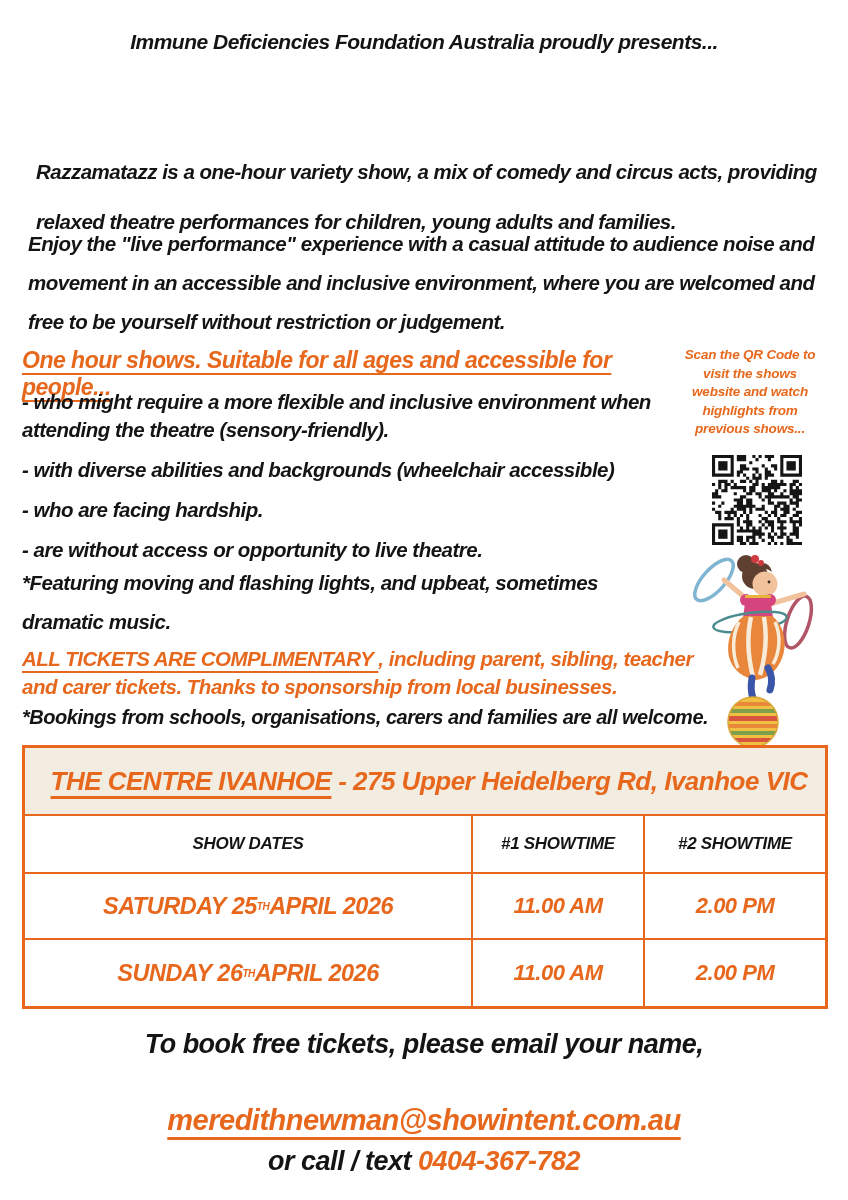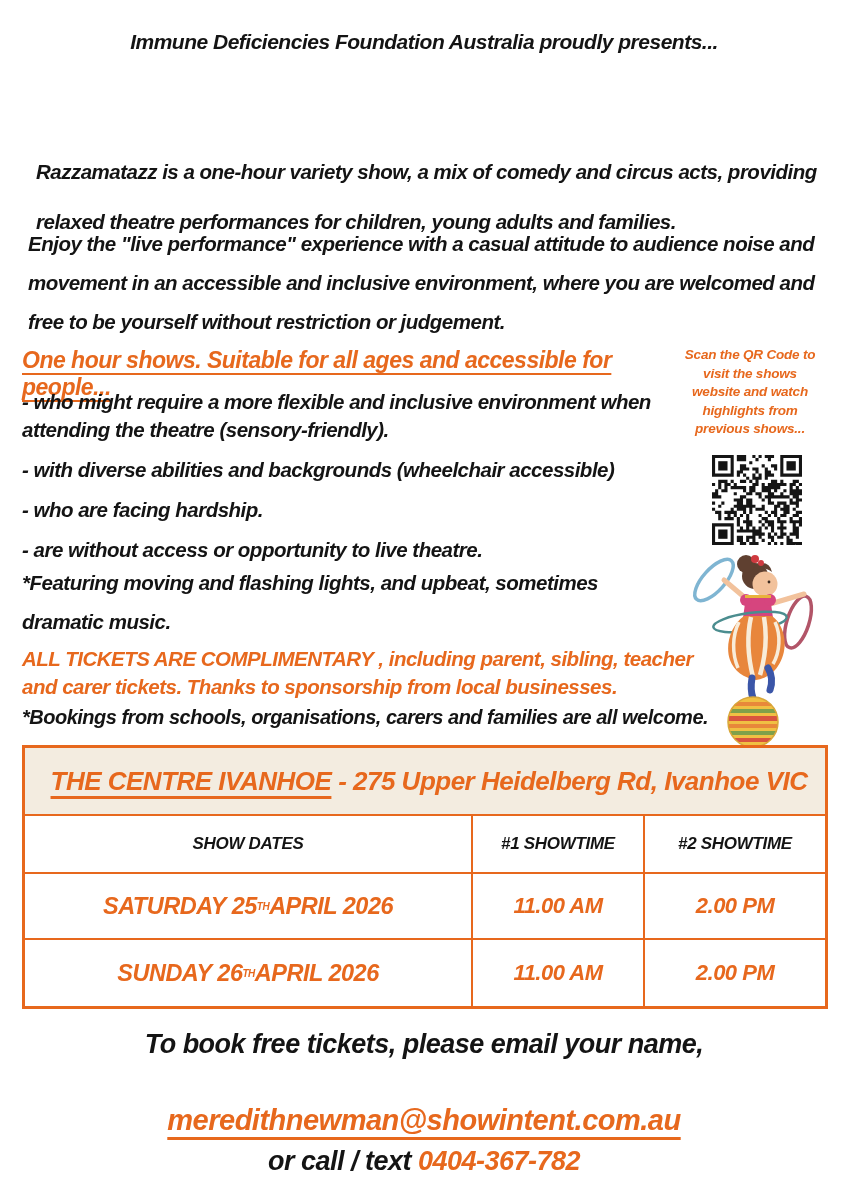--- a/index.html
+++ b/index.html
@@ -37,21 +37,21 @@
   .intro-p2{position:absolute;top:224px;left:28px;width:802px;font-size:20.5px;line-height:39px;}
   .access-heading{
     position:absolute;top:347px;left:22px;width:660px;
     font-size:23px;color:var(--orange);
     text-decoration:underline;text-decoration-thickness:2px;text-underline-offset:5px;
   }
   .bullets{position:absolute;top:388px;left:22px;width:652px;font-size:20.5px;}
   .bullets p{line-height:28px;margin-bottom:12px;}
   .featuring{position:absolute;top:563px;left:22px;width:650px;font-size:20.5px;line-height:39px;}
   .tickets{position:absolute;top:645px;left:22px;width:692px;font-size:20.5px;line-height:28px;color:var(--orange);}
-  .tickets .hl{text-decoration-thickness:2px;text-underline-offset:5px;}
+  .tickets .hl{text-decoration:underline;text-decoration-thickness:2px;text-underline-offset:5px;}
   .bookings{position:absolute;top:706px;left:22px;width:700px;font-size:20px;}
   .qr-block{position:absolute;top:346px;left:680px;width:140px;text-align:center;}
   .qr-caption{font-size:13.5px;line-height:18.5px;color:var(--orange);letter-spacing:-0.2px;}
   .qr-svg{position:absolute;top:455px;left:712px;width:90px;height:90px;}
   .girl-svg{position:absolute;top:550px;left:672px;width:152px;height:198px;}
   .venue-table{
     position:absolute;top:745px;left:22px;width:806px;
     border:3px solid var(--orange);background:#fff;
   }
   .vt-title{

